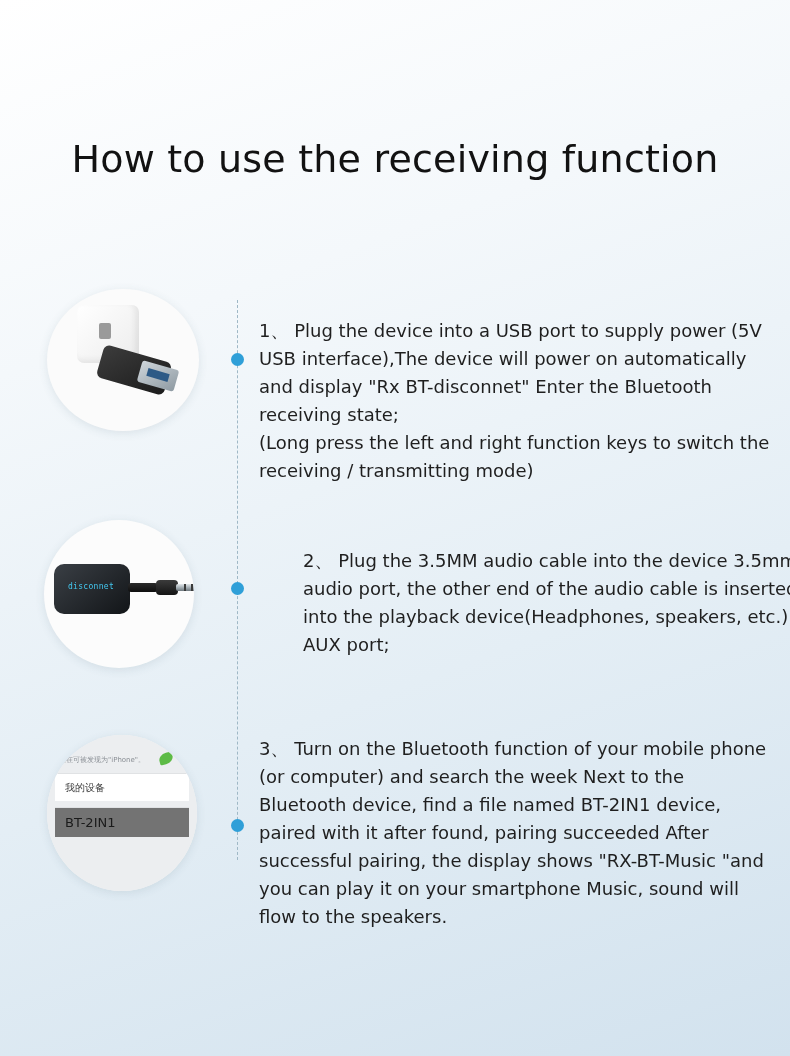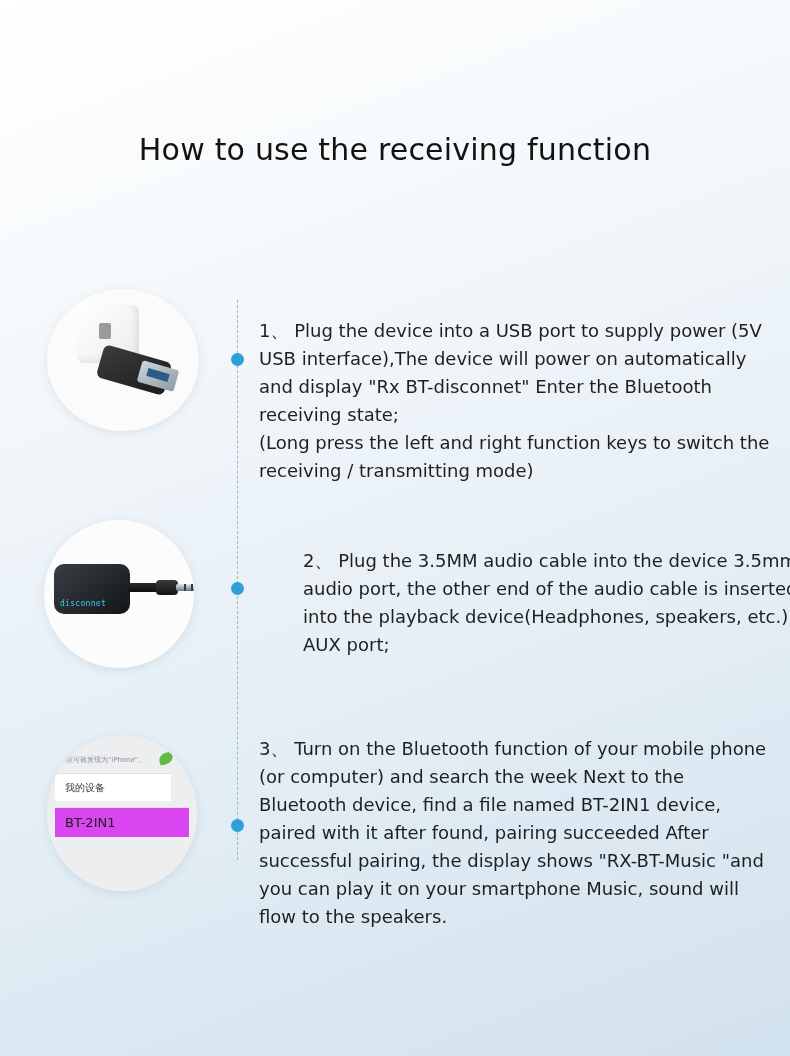--- a/index.html
+++ b/index.html
@@ -20,21 +20,21 @@
     position: absolute;
     inset: 0;
   }
 
   .page-title {
     position: absolute;
     top: 112px;
     left: 0;
     width: 790px;
     text-align: center;
-    font-size: 30px;
+    font-size: 38px;
     font-weight: 400;
     letter-spacing: 0.2px;
     color: #121212;
     font-family: "DejaVu Sans", sans-serif;
   }
 
   
   .guide-line {
     position: absolute;
     left: 237px;
@@ -102,27 +102,26 @@
   }
 
   
   #photo2 { left: 44px; top: 520px; width: 150px; height: 148px; background: #fcfcfc; }
   #photo2 .dev {
     position: absolute; left: 10px; top: 44px; width: 76px; height: 50px;
     background: linear-gradient(140deg,#3a3f45 0%,#121518 100%);
     border-radius: 10px;
   }
   #photo2 .dev-screen {
-    position: absolute; left: 16px; top: 58px; width: 56px; height: 18px;
+    position: absolute; left: 24px; top: 58px; width: 56px; height: 18px;
     color: #43c8f0; font-size: 8px; line-height: 18px;
     font-family: "DejaVu Sans Mono", monospace;
     letter-spacing: 0.3px;
     white-space: nowrap;
     overflow: hidden;
-    margin-top: 17px;
   }
   #photo2 .cable {
     position: absolute; left: 84px; top: 63px; width: 30px; height: 9px;
     background: linear-gradient(180deg,#2a2a2a,#0e0e0e);
     border-radius: 3px;
   }
   #photo2 .plug-body {
     position: absolute; left: 112px; top: 60px; width: 22px; height: 15px;
     background: linear-gradient(180deg,#3b3b3b,#141414);
     border-radius: 4px;
@@ -142,29 +141,29 @@
     position: absolute; left: 0; top: 0; width: 150px; height: 156px;
     background: #eceef0;
   }
   #photo3 .hint {
     position: absolute; left: 12px; top: 20px; width: 126px;
     font-size: 7px; color: #8a8f95;
     font-family: "DejaVu Sans", sans-serif;
     white-space: nowrap; overflow: hidden;
   }
   #photo3 .row-label {
-    position: absolute; left: 8px; top: 38px; width: 116px; height: 28px;
+    position: absolute; left: 8px; top: 38px; width: 134px; height: 28px;
     background: #ffffff; border-top: 1px solid #e0e2e4;
     font-size: 10px; color: #3a3a3a; line-height: 28px; padding-left: 10px;
     box-sizing: border-box;
     font-family: "DejaVu Sans", sans-serif;
   }
   #photo3 .row-device {
     position: absolute; left: 8px; top: 72px; width: 134px; height: 30px;
-    background: #d946ef; border-top: 1px solid #e0e2e4;
+    background: #737373; border-top: 1px solid #e0e2e4;
     font-size: 13px; color: #1b1b1b; line-height: 30px; padding-left: 10px;
     box-sizing: border-box;
     font-family: "DejaVu Sans", sans-serif;
   }
   #photo3 .leaf {
     position: absolute; left: 112px; top: 18px; width: 14px; height: 11px;
     background: #5dbb46; border-radius: 60% 10% 60% 10%;
     transform: rotate(-15deg);
   }
 </style>

